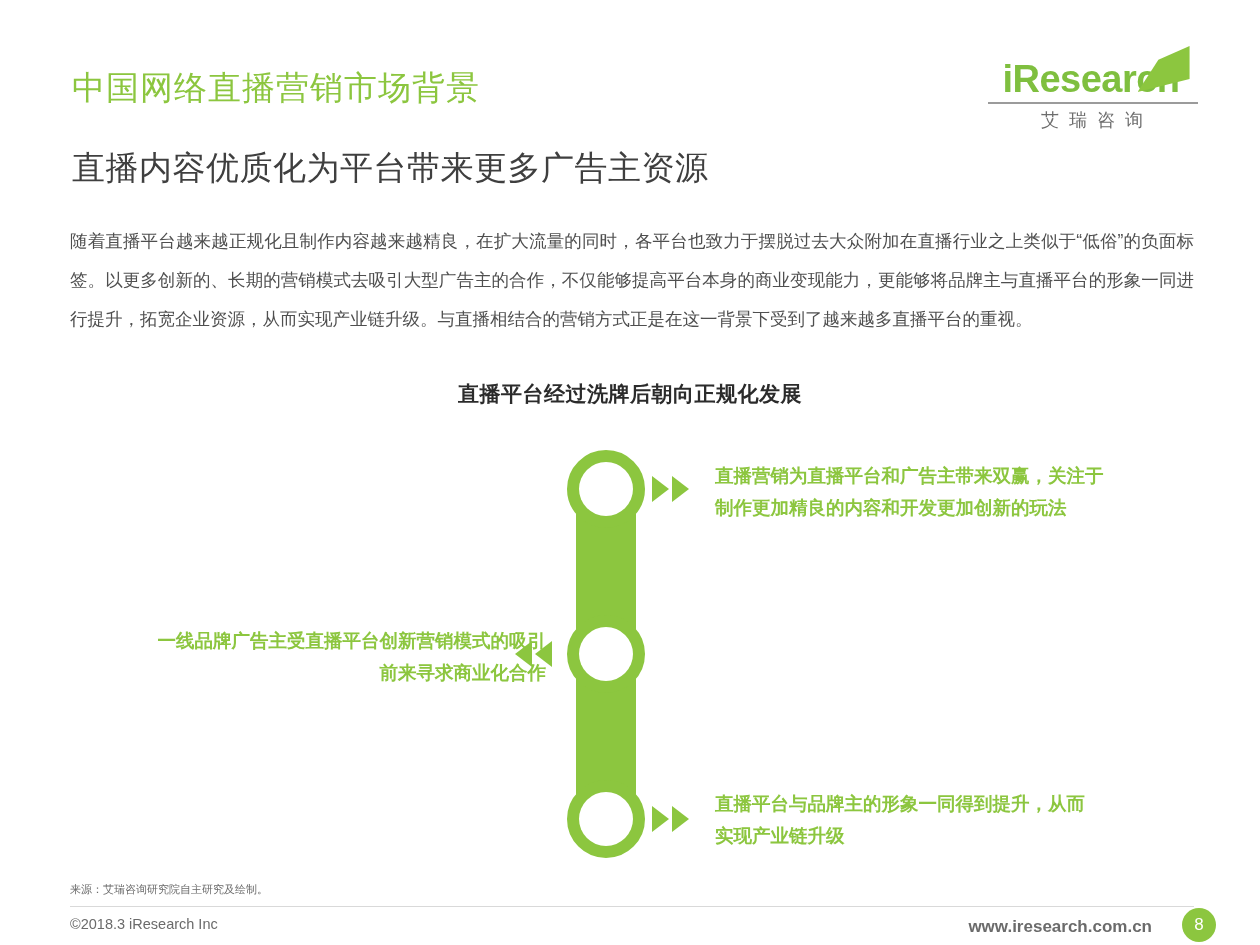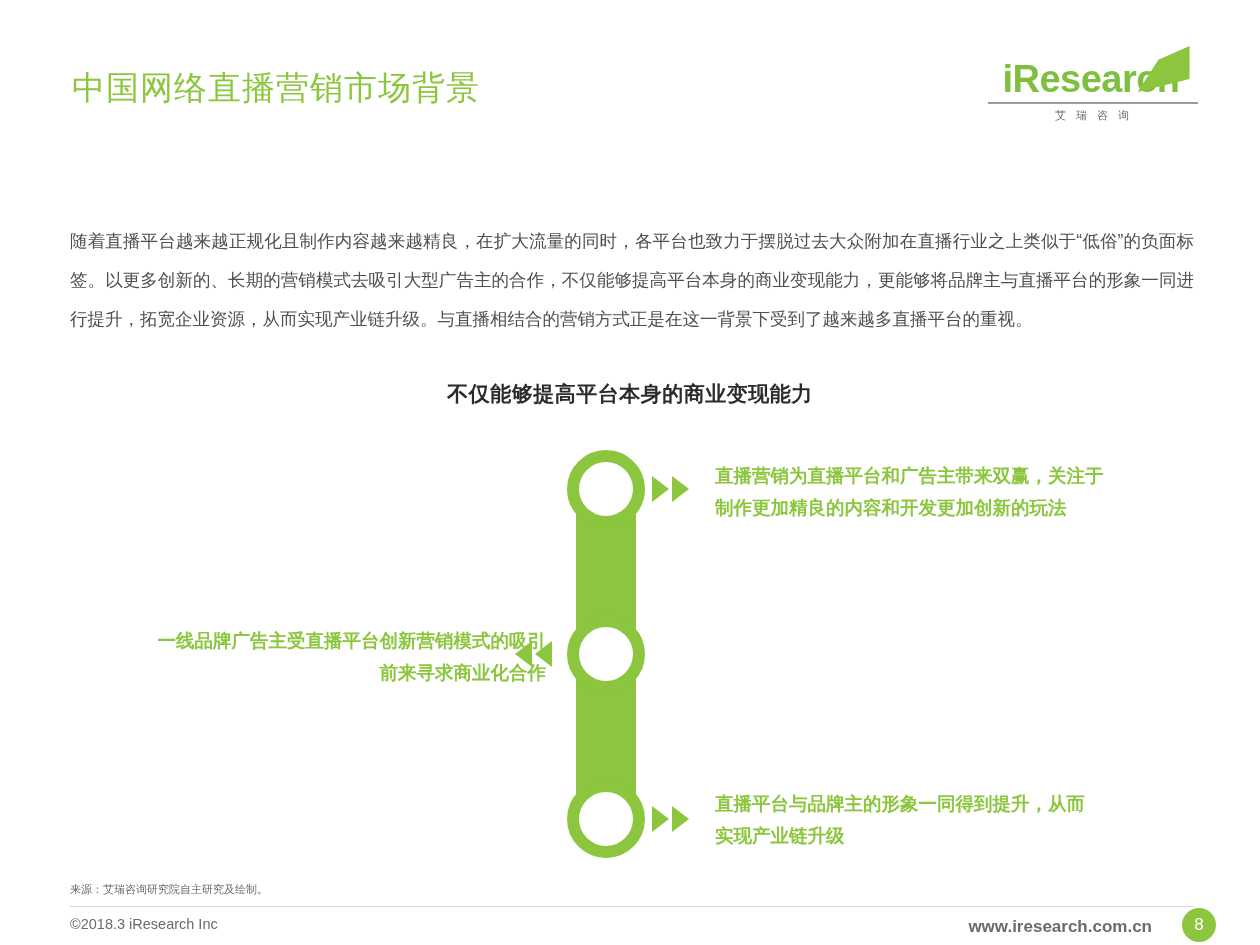--- a/index.html
+++ b/index.html
@@ -49,21 +49,21 @@
     background: #8cc63f;
     clip-path: polygon(100% 0, 100% 72%, 0 100%, 40% 30%);
   }
   .logo-underline {
     width: 210px;
     height: 2px;
     background: #9b9b9b;
     margin: 4px 0 4px 0;
   }
   .logo-sub {
-    font-size: 11px;
+    font-size: 18px;
     color: #6d6d6d;
     letter-spacing: 10px;
     padding-left: 8px;
   }
 
   
   .title-main {
     position: absolute;
     top: 66px;
     left: 72px;
@@ -239,24 +239,25 @@
   <div class="logo-block">
     <div class="logo-main">
       <span>iResearch</span>
       <span class="logo-swoosh"></span>
     </div>
     <div class="logo-underline"></div>
     <div class="logo-sub">艾瑞咨询</div>
   </div>
 
   <div class="title-main">中国网络直播营销市场背景</div>
+  <div class="title-sub">直播内容优质化为平台带来更多广告主资源</div>
 
   <div class="para">随着直播平台越来越正规化且制作内容越来越精良，在扩大流量的同时，各平台也致力于摆脱过去大众附加在直播行业之上类似于“低俗”的负面标签。以更多创新的、长期的营销模式去吸引大型广告主的合作，不仅能够提高平台本身的商业变现能力，更能够将品牌主与直播平台的形象一同进行提升，拓宽企业资源，从而实现产业链升级。与直播相结合的营销方式正是在这一背景下受到了越来越多直播平台的重视。</div>
 
-  <div class="chart-title">不仅能够提高平台本身的商业变现能力</div>
+  <div class="chart-title">直播平台经过洗牌后朝向正规化发展</div>
 
   <div class="diagram">
     <div class="spine"></div>
 
     <div class="node node-1">
       <div class="node-inner"></div>
     </div>
     <div class="node node-2">
       <div class="node-inner"></div>
     </div>

